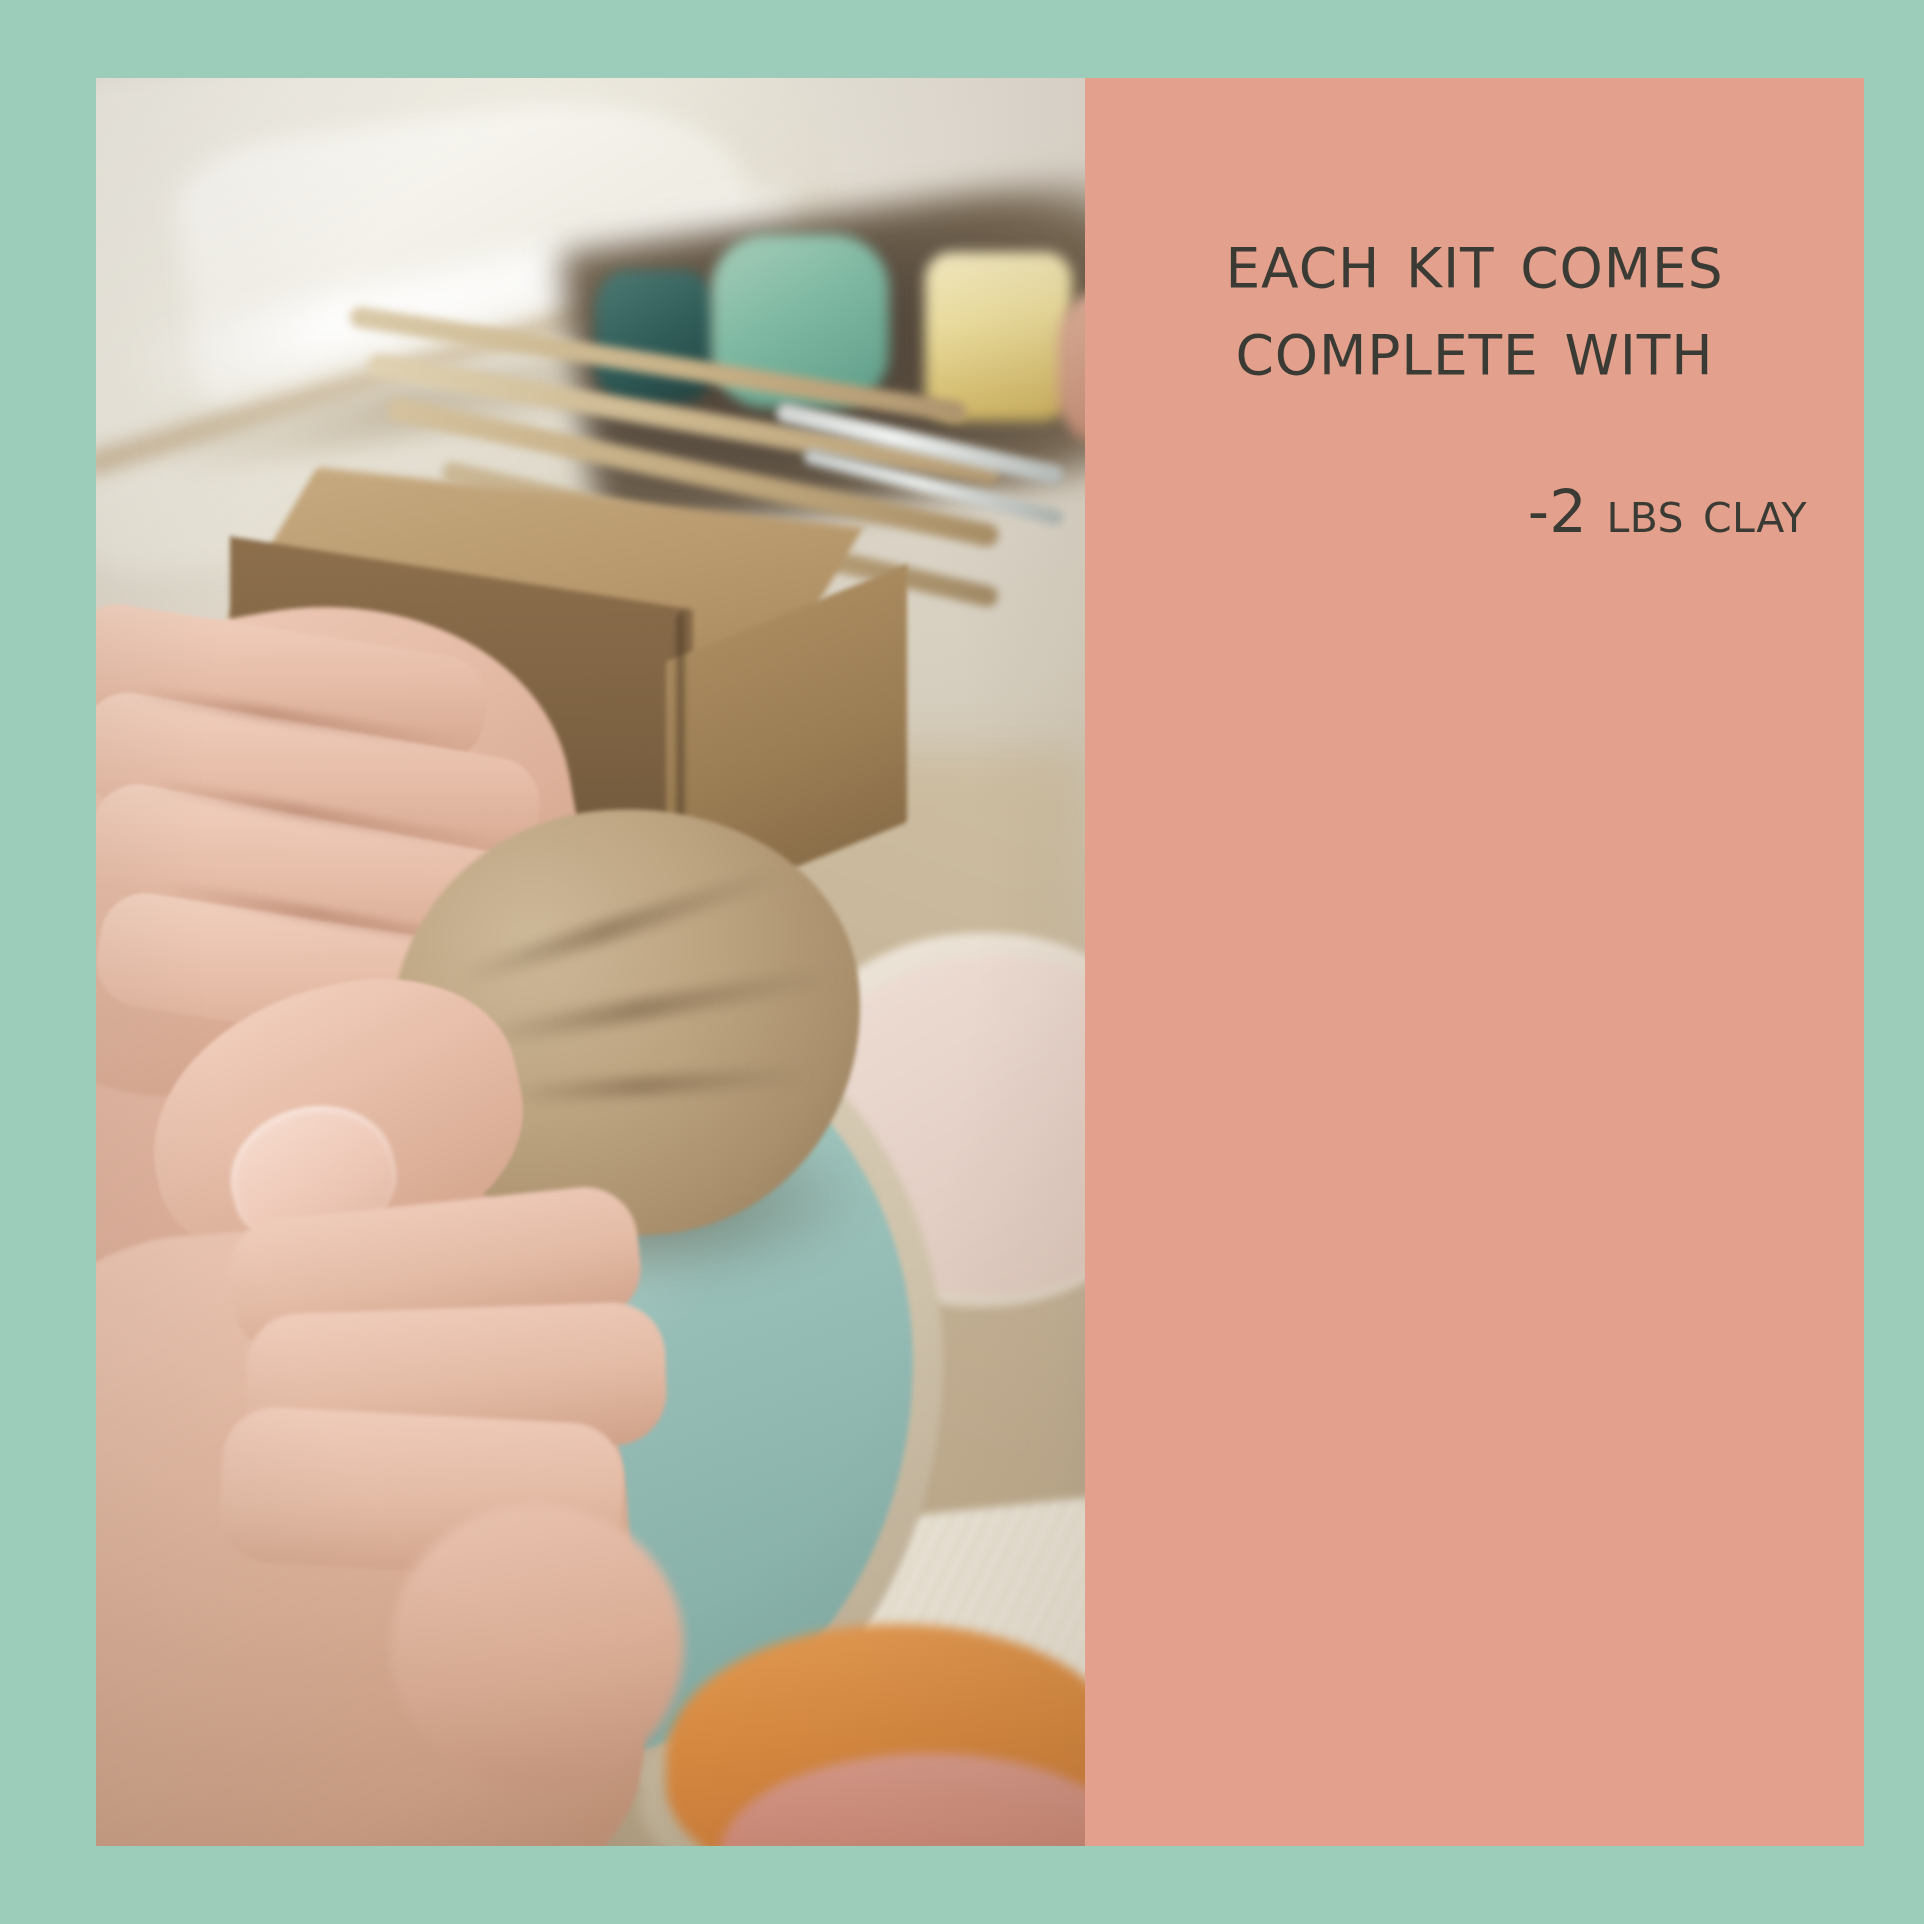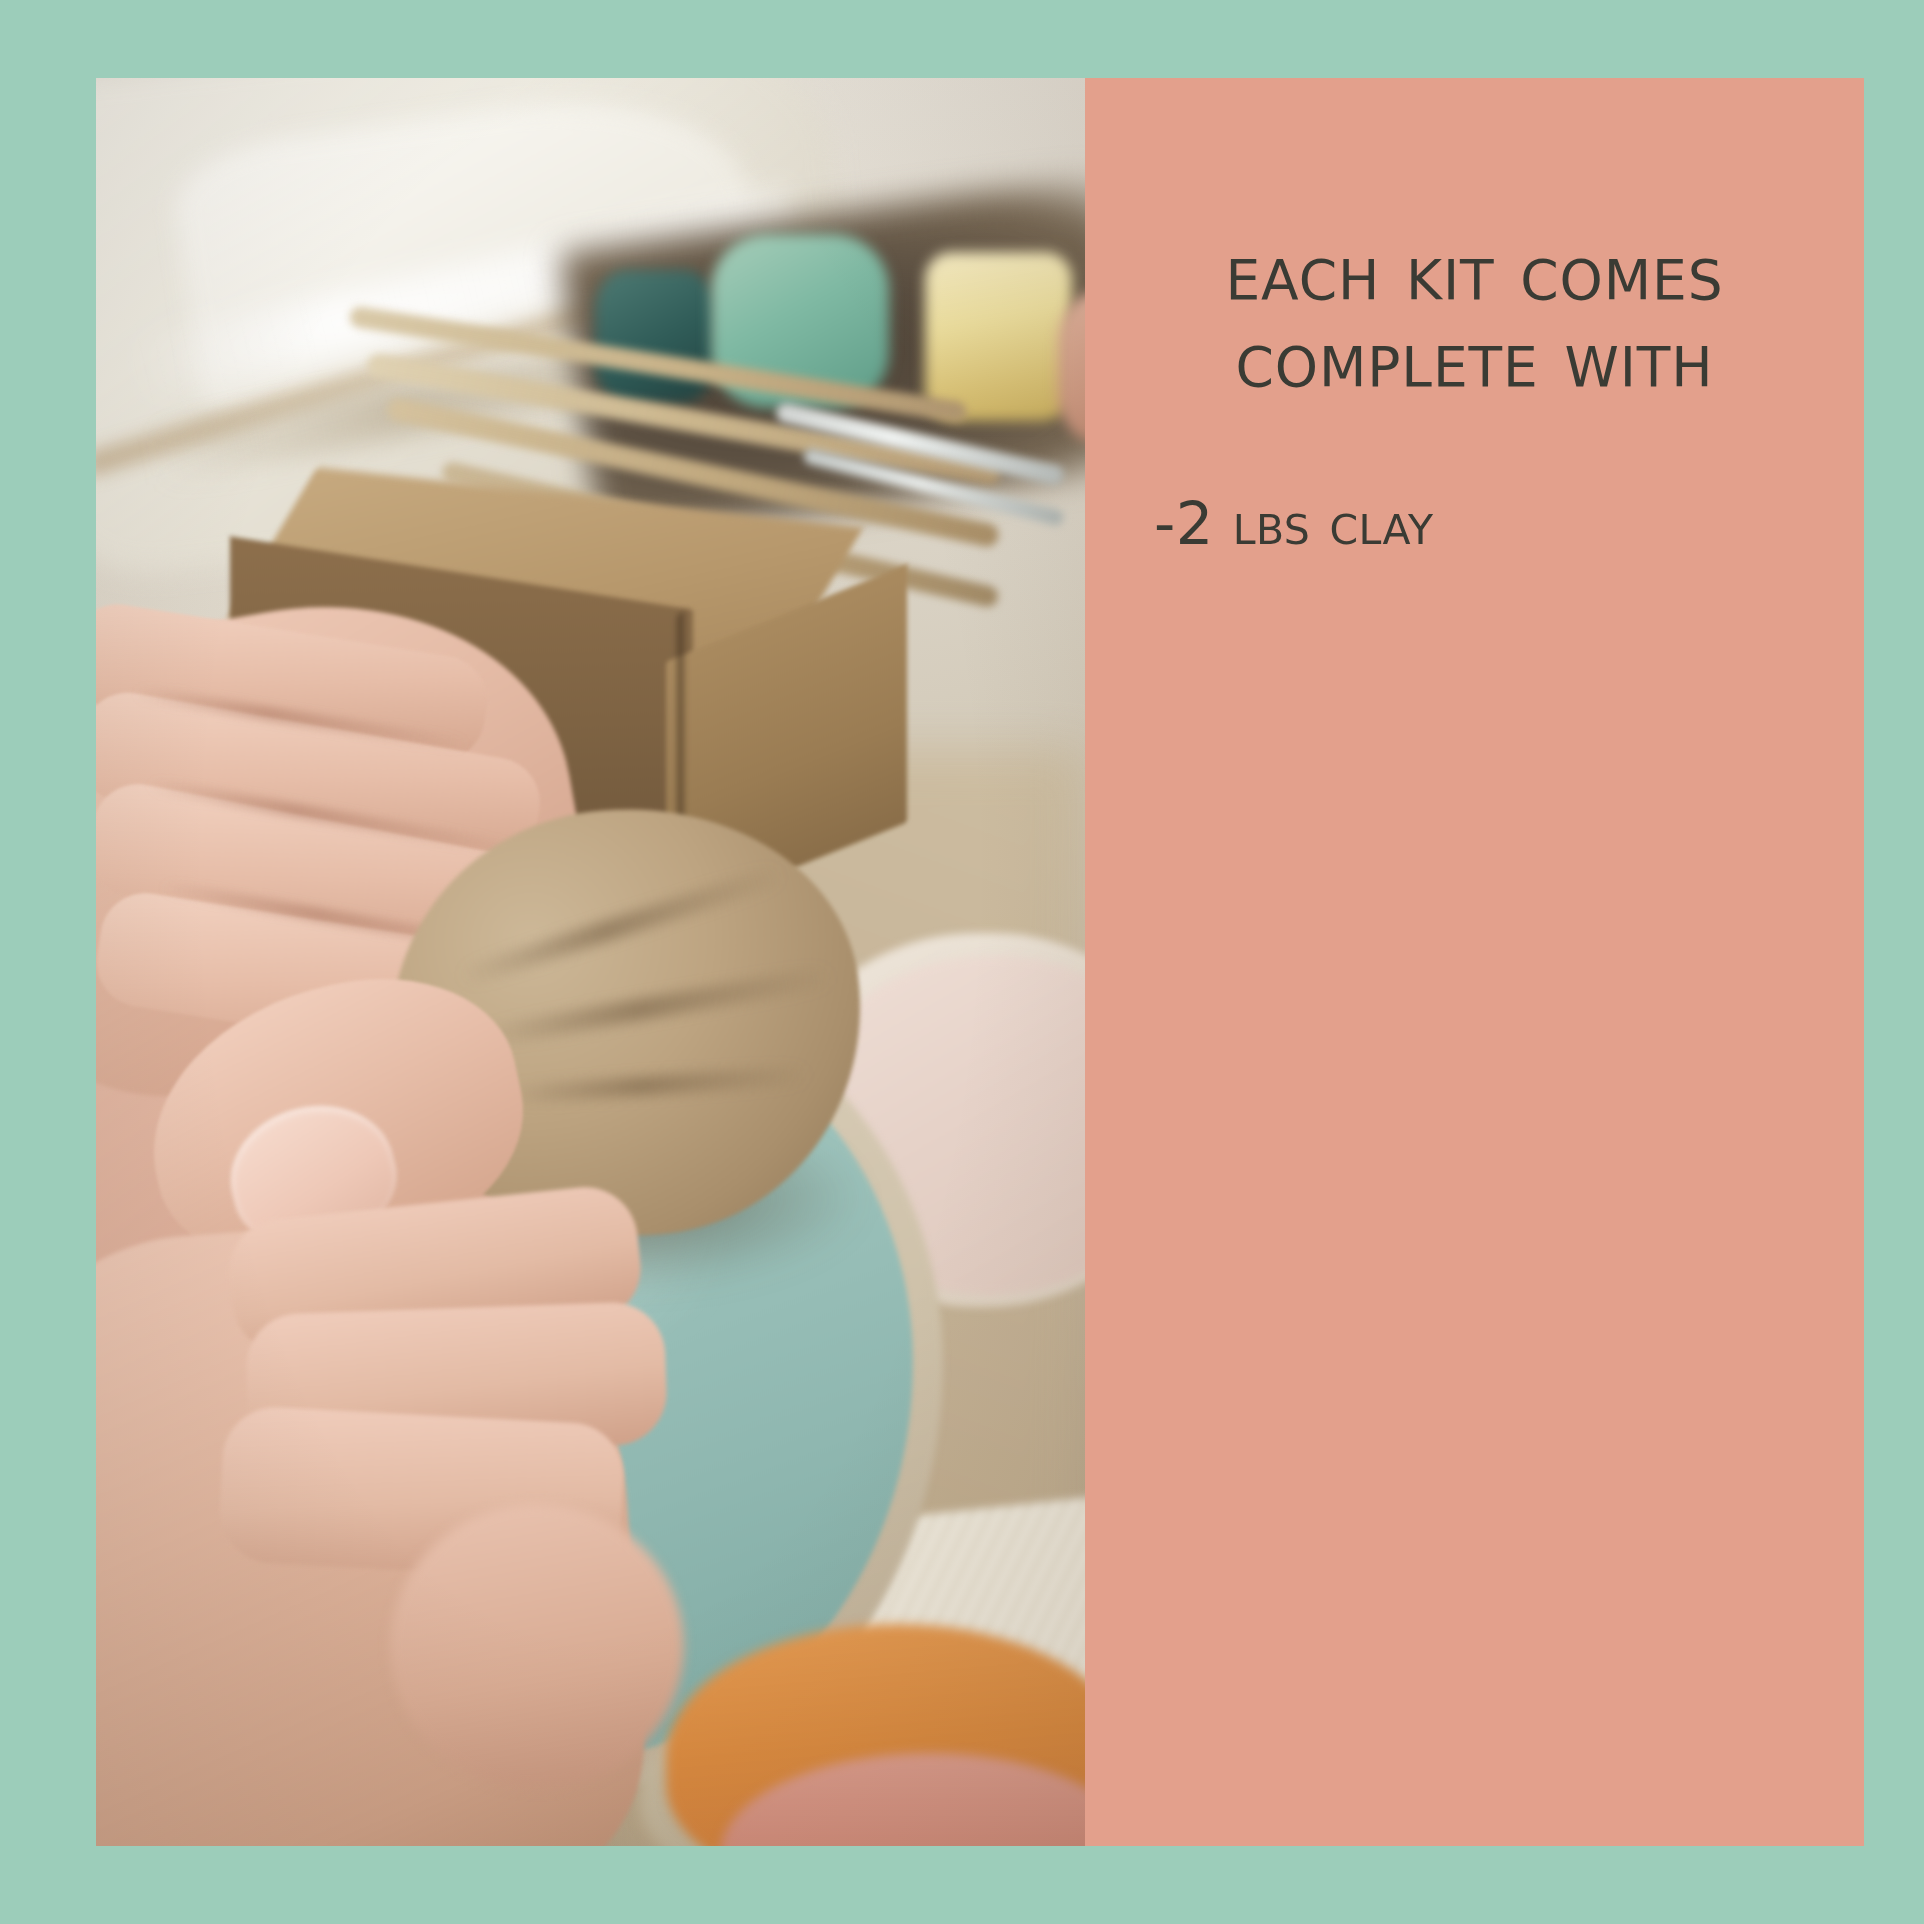--- a/index.html
+++ b/index.html
@@ -318,21 +318,21 @@
 
   
   .panel{
     width:779px;height:1768px;
     background:#e3a08c;
     display:flex;
     flex-direction:column;
     align-items:center;
     color:#3a3b34;
     box-sizing:border-box;
-    padding:16px;
+    padding:4px;
   }
   .heading{
     margin:0;
     padding:135px 41px 0 41px;
     text-align:center;
     font-family:"DejaVu Sans", sans-serif;
     font-weight:400;
     font-size:78px;
     line-height:1.12;
     letter-spacing:0.9px;
@@ -340,21 +340,21 @@
     text-transform:lowercase;
     color:#3a3b34;
     white-space:pre-line;
   }
   .features{
     list-style:none;
     margin:0;
     padding:86px 53px 0 53px;
     width:100%;
     box-sizing:border-box;
-    text-align:left;
+    text-align:right;
   }
   .feature{
     font-family:"DejaVu Sans", sans-serif;
     font-size:59px;
     line-height:1.16;
     letter-spacing:0.4px;
     font-variant:small-caps;
     text-transform:lowercase;
     margin:0 0 68px 0;
     color:#3a3b34;

